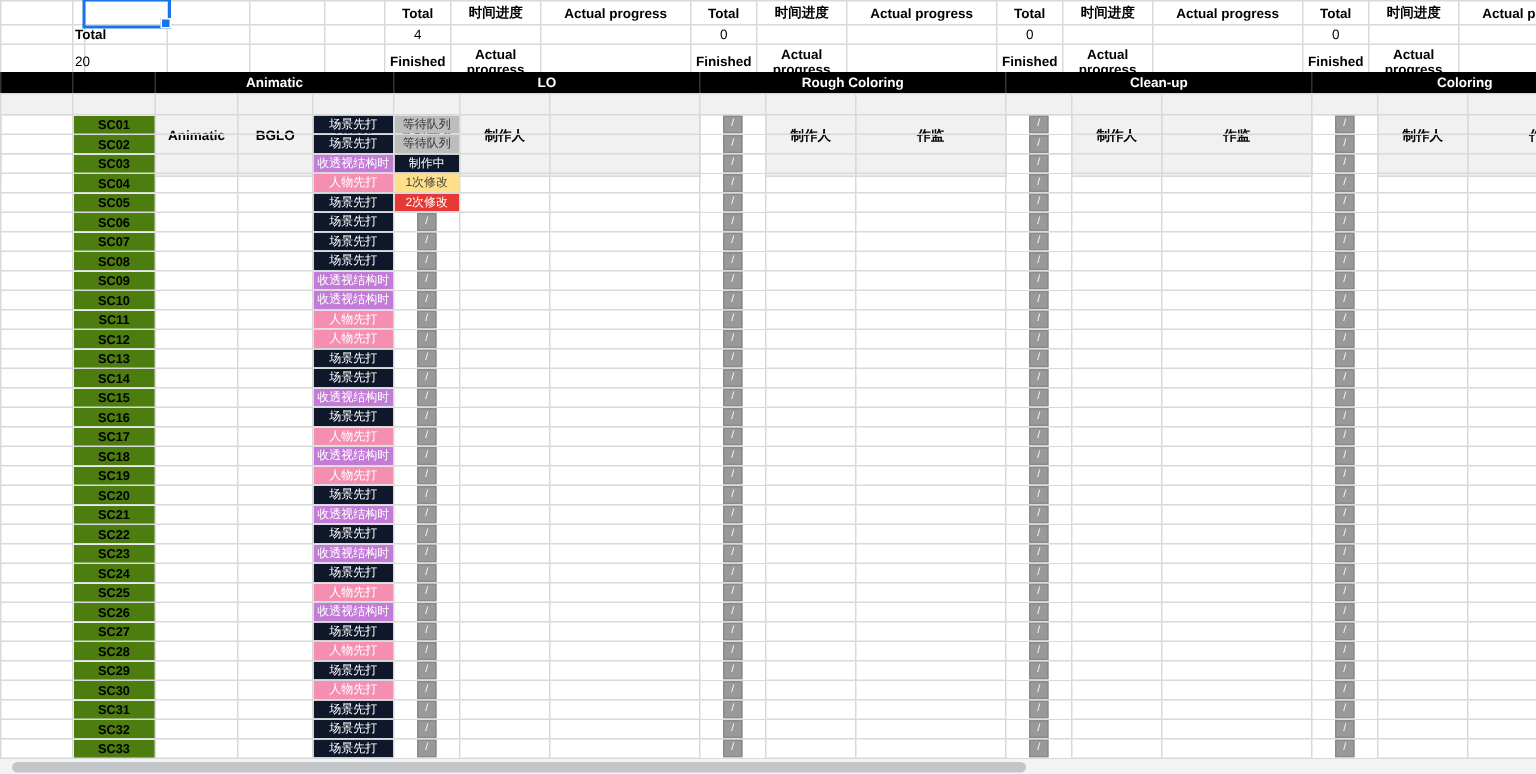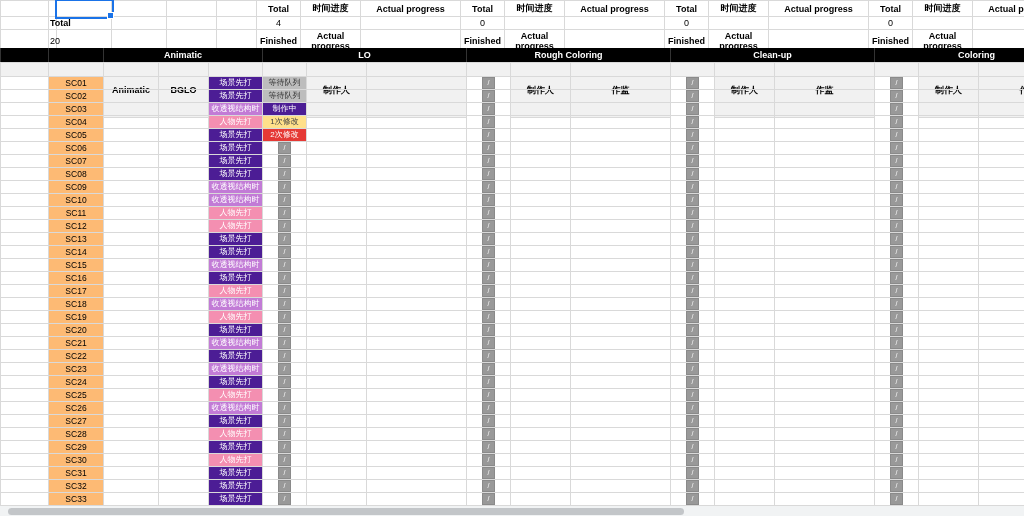--- a/index.html
+++ b/index.html
@@ -31,25 +31,25 @@
   
   .hdrrow{position:absolute;left:0;top:62px;width:1024px;height:14px;}
   .hdrrow table{width:1024px;height:14px;}
   .hdrrow td{border:1px solid #d9d9d9;background:#f1f1f1;font-weight:bold;font-size:9px;text-align:center;vertical-align:middle;}
 
   
   .body{position:absolute;left:0;top:76px;width:1024px;height:432px;overflow:hidden;}
   .body table{width:1024px;}
   .body td{height:12px;border:1px solid #d9d9d9;font-size:8.5px;text-align:center;vertical-align:middle;padding:0;overflow:hidden;white-space:nowrap;}
   .rowno{background:#fff;}
-  .shot{background:#fdba74;font-size:8.5px;text-align:left;padding-left:3px;}
+  .shot{background:#4d7c0f;font-size:8.5px;text-align:left;padding-left:3px;font-weight:bold;}
 
   
   .chip{display:block;width:100%;height:100%;line-height:12px;font-size:8px;color:#fff;}
-  .chip.orange{background:#4c1d95;}
+  .chip.orange{background:#0f172a;}
   .chip.purple{background:#c27bd6;}
   .chip.pink{background:#f48fb1;}
   .chip.yellow{background:#ffe08a;color:#444;}
   .chip.red{background:#e53935;}
   .chip.gray{background:#bdbdbd;color:#333;}
 
   
   .dd{position:relative;background:#fff;}
   .ddbox{display:inline-block;width:11px;height:10px;background:#999;border:1px solid #8a8a8a;line-height:10px;font-size:7px;color:#fff;text-align:center;vertical-align:middle;}
 

